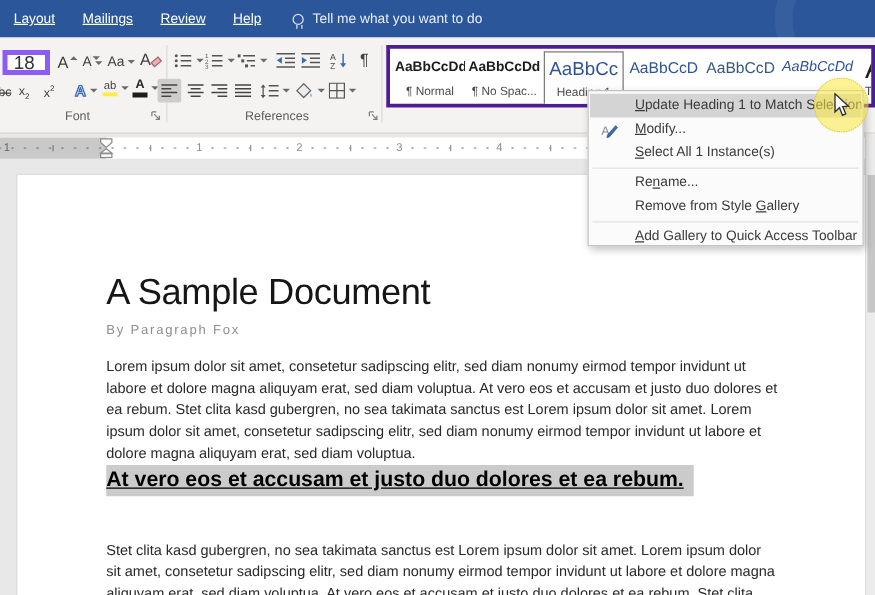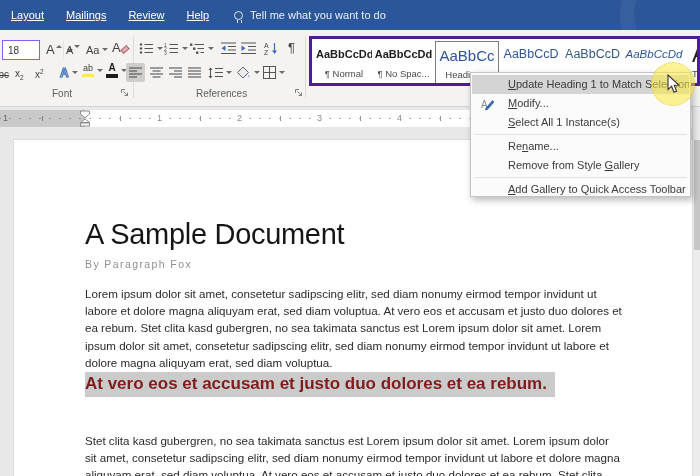--- a/index.html
+++ b/index.html
@@ -17,21 +17,21 @@
 
   
   .ribbon { position:absolute; left:0; top:30px; width:700px; height:77px; background:#f4f3f2; border-bottom:1px solid #d5d2cf; overflow:hidden; }
   .vsep { position:absolute; top:6px; height:62px; width:1px; background:#dddbd8; }
   .grp-label { position:absolute; top:58px; font-size:10px; color:#5e5e5e; }
   .launcher { position:absolute; top:58px; width:10px; height:10px; opacity:.85; }
   .rbtn { position:absolute; display:flex; align-items:center; height:19px; color:#3f3f3f; cursor:default; }
   .dd { width:0; height:0; border-left:3px solid transparent; border-right:3px solid transparent; border-top:3.5px solid #6b6b6b; margin-left:3px; }
   .caret-up { width:0;height:0;border-left:3px solid transparent;border-right:3px solid transparent;border-bottom:3.5px solid #6b6b6b; margin-left:1px; margin-bottom:7px;}
   .caret-dn { width:0;height:0;border-left:3px solid transparent;border-right:3px solid transparent;border-top:3.5px solid #6b6b6b; margin-left:1px; margin-bottom:6px;}
-  .combo { position:absolute; left:2px; top:10px; width:38px; height:20px; background:#fff; border:1px solid #8b5cf6; display:flex; align-items:center; font-size:10px; color:#333;gap:44px; }
+  .combo { position:absolute; left:2px; top:10px; width:38px; height:20px; background:#fff; border:4px solid #8b5cf6; display:flex; align-items:center; font-size:15px; color:#333;gap:44px; }
   .combo .val { flex:1; padding-left:5px; }
   .combo .cdd { width:12px; height:100%; display:flex; align-items:center; justify-content:center; border-left:1px solid #e3e3e3; }
   .glyphA { font-size:13px; color:#404040; font-weight:400; }
   .glyphA2 { font-size:10px; color:#404040; }
   .fx-a { font-size:12px; font-weight:bold; color:#fff; -webkit-text-stroke:1px #3a6cb5; text-shadow:0 0 1px #3a6cb5; }
   .stack { display:flex; flex-direction:column; align-items:center; line-height:1; }
   .bar { width:12px; height:3.5px; margin-top:1px; }
   .eraser { position:absolute; width:8px; height:5px; background:#e9aeb6; border:1px solid #a96a72; transform:rotate(-40deg); left:9px; top:9px; }
   .pressed { background:#cfcdcb; border-radius:2px; }
   .subsup { font-size:10px; color:#3f3f3f; }
@@ -61,21 +61,21 @@
   .rnum.onmargin { background:transparent; color:#646464; }
   .rtick { position:absolute; top:6px; width:1px; height:5px; background:#979797; }
 
   
   .pagearea { position:absolute; left:0; top:107px; width:700px; height:369px; background:#e8e8e8; }
   .page { position:absolute; left:14px; top:140px; width:678px; height:336px; background:#ffffff; box-shadow:0 0 0 1px #dcdcdc; overflow:hidden; }
   .doc-title { position:absolute; left:71px; top:78px; font-size:29px; font-weight:300; letter-spacing:-0.3px; color:#161616; white-space:nowrap; }
   .doc-byline { position:absolute; left:71px; top:118px; font-size:10.5px; letter-spacing:1.4px; color:#8f8f8f; }
   .doc-body { position:absolute; left:71px; width:538px; font-size:11.6px; line-height:17.2px; color:#2a2a2a; }
   .p1 { top:145px; }
-  .doc-heading { position:absolute; left:71px; top:232px; font-size:17px; font-weight:bold; color:#7f1d1d; background:#cbcbcb; padding:2px 8px 3px 0; white-space:nowrap; }
+  .doc-heading { position:absolute; left:71px; top:232px; font-size:17px; font-weight:bold; text-decoration:underline; color:#000000; background:#cbcbcb; padding:2px 8px 3px 0; white-space:nowrap; }
   .p2 { top:252px;margin-top:40px; }
 
   
   .scrollbar { position:absolute; right:0; top:107px; width:8px; height:369px; background:#ececec; border-left:1px solid #dddddd; }
   .scroll-thumb { position:absolute; left:1px; top:33px; width:7px; height:110px; background:#c6c6c6; }
 
   
   .ctxmenu { position:absolute; left:470px; top:72px; width:221px; height:125px; background:#fbfbfb; border:1px solid #c3c3c3; box-shadow:2px 3px 7px rgba(0,0,0,0.28); z-index:40; padding:2px 1px; overflow:hidden; }
   .mitem { position:relative; height:19px; line-height:19px; font-size:11px; color:#3b3b3b; padding-left:36px; white-space:nowrap; overflow:hidden; cursor:default; }
   .mitem.hl { background:#d4d4d4; }

